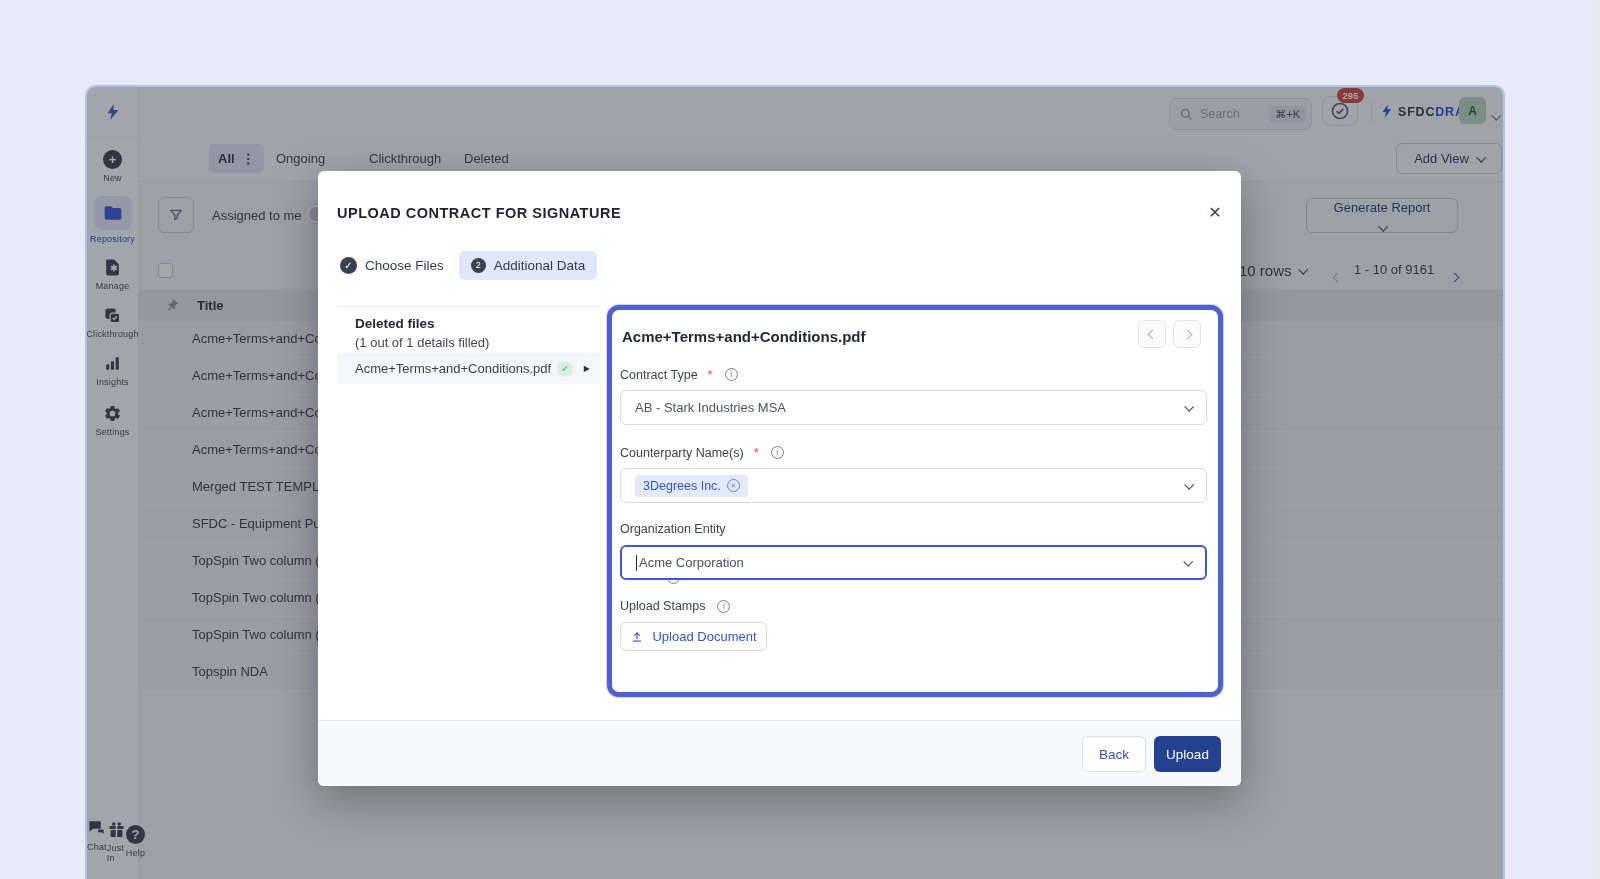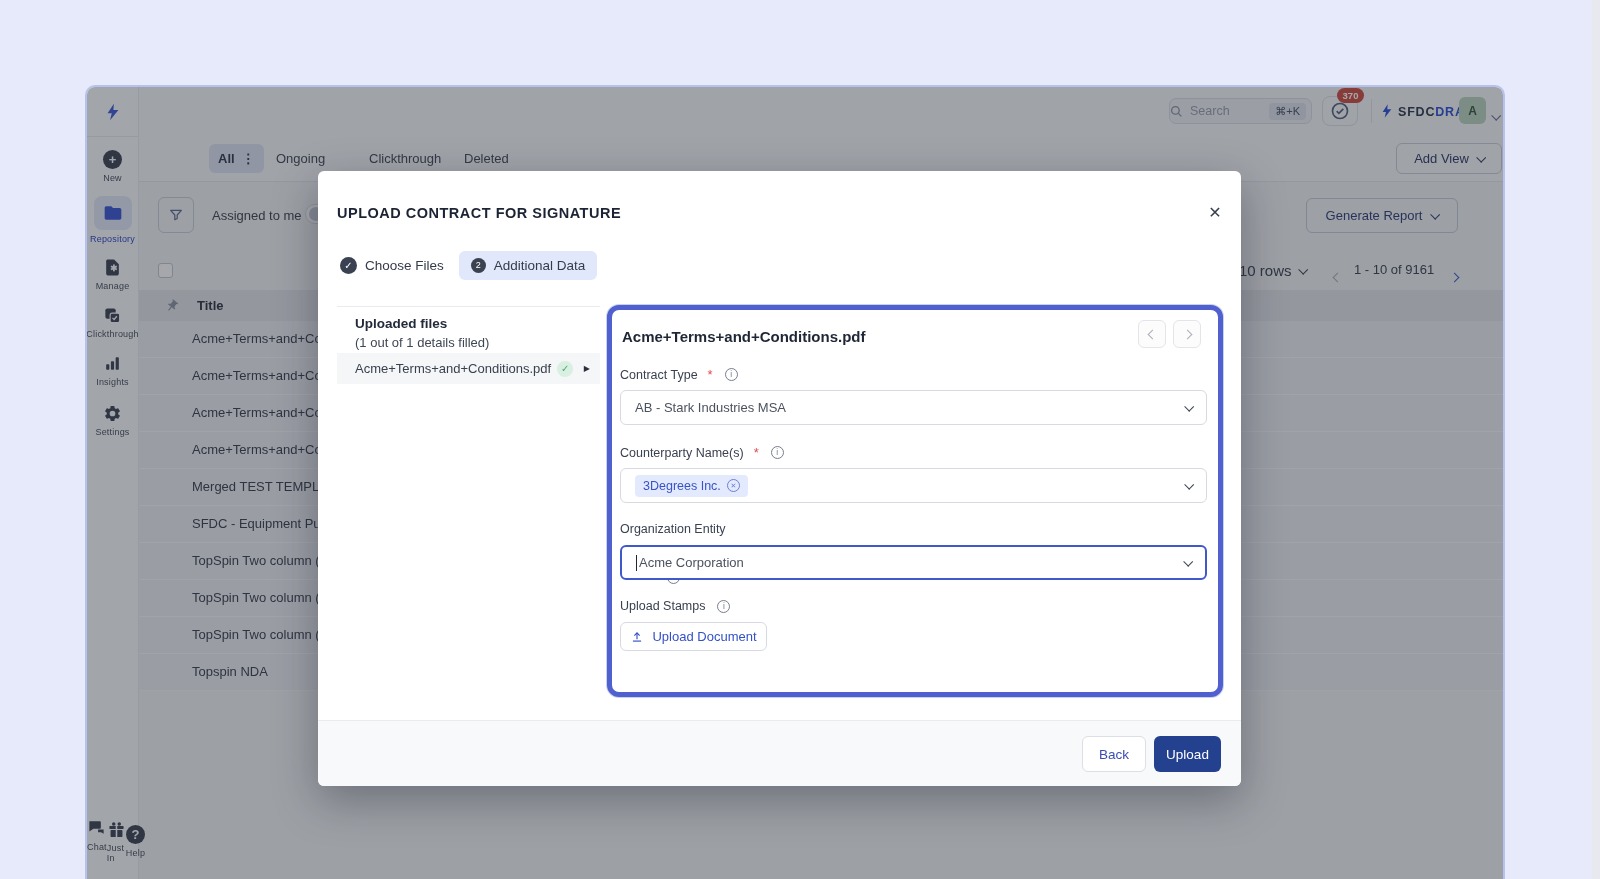--- a/index.html
+++ b/index.html
@@ -27,21 +27,21 @@
   .sb-bottom { position:absolute; bottom:16px; left:0; right:0; display:flex; align-items:center; }
   .sb-item { display:flex; flex-direction:column; align-items:center; margin-top:15px; width:100%; }
   .sb-item .ic { color:#3c4354; height:20px; display:flex; align-items:center; justify-content:center; }
   .sb-item .lbl { font-size:9px; color:#474e5b; margin-top:4px; letter-spacing:.2px; }
   .sb-item.active .pill { width:38px; height:34px; background:#e2e8f8; border-radius:8px; display:flex; align-items:center; justify-content:center; color:#3b55d4; }
   .sb-item.active .lbl { color:#2c45c6; }
   .circle-glyph { width:19px; height:19px; border-radius:50%; background:#3c4354; color:#fbfcfe; font-size:13px; line-height:19px; text-align:center; font-weight:700; }
 
   
   .topbar { position:absolute; left:52px; right:0; top:0; height:48px; background:#f7f8fa; }
-  .searchbox { position:absolute; left:1030px; top:11px; width:143px; height:26px; background:#eef0f5; border:1px solid #d9dce5; border-radius:7px; display:flex; align-items:center; padding:0 5px 0 0; }
+  .searchbox { position:absolute; left:1030px; top:11px; width:143px; height:32px; background:#eef0f5; border:1px solid #d9dce5; border-radius:7px; display:flex; align-items:center; padding:0 5px 0 10px; }
   .searchbox .ph { font-size:12.5px; color:#98a0ad; margin-left:7px; flex:1; }
   .kbd { background:#dde2ec; border-radius:4px; font-size:11px; color:#4a5264; padding:2px 6px; }
   .tasksbtn { position:absolute; left:1183px; top:9px; width:36px; height:30px; border:1px solid #dcdfe7; border-radius:8px; display:flex; align-items:center; justify-content:center; color:#57627f; }
   .badge { position:absolute; left:1198px; top:1px; min-width:27px; height:15px; border-radius:8px; background:#cd4e43; color:#fff; font-size:9.5px; line-height:15px; text-align:center; padding:0 4px; font-weight:700; }
   .tb-div { position:absolute; left:1232px; top:12px; width:1px; height:24px; background:#e0e3ea; }
   .brandbolt { position:absolute; left:1240px; top:15px; color:#2c50d8; }
   .brand { position:absolute; left:1259px; top:18px; font-size:12.5px; font-weight:700; letter-spacing:.8px; }
   .brand .b1 { color:#2d3950; } .brand .b2 { color:#2c50d8; }
   .avatar { position:absolute; left:1320px; top:10px; width:27px; height:27px; border-radius:6px; background:#b9d4c0; color:#39573f; font-size:12px; font-weight:700; display:flex; align-items:center; justify-content:center; }
   .av-chev { position:absolute; left:1353px; top:19px; color:#5e6c94; }
@@ -57,21 +57,21 @@
   .tab-all { position:absolute; left:70px; top:9px; height:29px; padding:0 9px; background:#dee3f4; border-radius:6px; display:flex; align-items:center; gap:7px; font-size:13px; font-weight:600; color:#333948; }
   .dots { font-size:13px; font-weight:700; color:#39404e; letter-spacing:0; }
   .tab { position:absolute; top:16px; font-size:13px; color:#424856; }
   .addview { position:absolute; left:1257px; top:8px; width:106px; height:31px; border:1px solid #c8cdda; border-radius:6px; display:flex; align-items:center; justify-content:center; gap:8px; font-size:13px; color:#2f3a66; background:transparent; }
 
   
   .filterbtn { position:absolute; left:71px; top:110px; width:36px; height:36px; border:1px solid #c9cdd9; border-radius:6px; display:flex; align-items:center; justify-content:center; color:#5d6b94; }
   .assigned { position:absolute; left:125px; top:121px; font-size:13px; color:#3e4450; }
   .toggle { position:absolute; left:218px; top:117px; width:36px; height:20px; border-radius:10px; background:#fff; border:1px solid #d8dbe3; }
   .toggle .knob { position:absolute; left:3px; top:2px; width:14px; height:14px; border-radius:50%; background:#c9ced9; }
-  .genreport { position:absolute; left:1219px; top:111px; width:152px; height:35px; border:1px solid #c5cad7; border-radius:6px; display:flex; align-items:center; justify-content:center; gap:9px; font-size:13px; color:#2f3e77; background:transparent; }
+  .genreport { position:absolute; left:1219px; top:111px; width:152px; height:35px; border:1px solid #c5cad7; border-radius:6px; display:flex; align-items:center; justify-content:center; gap:9px; font-size:13px; color:#2f3e77; background:transparent;flex-direction:column; }
 
   
   .checkbox { position:absolute; left:71px; top:176px; width:15px; height:15px; background:#fff; border:1px solid #c2c7d2; border-radius:3px; }
   .rowsel { position:absolute; left:1152px; top:175px; font-size:15px; color:#3c4350; display:flex; align-items:center; gap:7px; }
   .pg-prev { position:absolute; left:1247px; top:180px; color:#a8aeb9; }
   .pg-range { position:absolute; left:1267px; top:175px; font-size:13px; color:#3c4350; }
   .pg-next { position:absolute; left:1364px; top:180px; color:#3c5ac9; }
 
   
   .table { position:absolute; left:52px; right:0; top:203px; }
@@ -141,21 +141,21 @@
       <span class="kbd">⌘+K</span>
     </div>
     <div class="tasksbtn">
       <span>
         <svg width="20" height="20" viewBox="0 0 24 24" fill="none" stroke="currentColor" stroke-width="2">
             <circle cx="12" cy="12" r="9"></circle>
             <path d="M8 12.2l2.6 2.6L16 9.5"></path>
           </svg>
       </span>
     </div>
-    <div class="badge">370</div>
+    <div class="badge">295</div>
     <div class="tb-div"></div>
     <span class="brandbolt">
       <svg width="16" height="18" viewBox="0 0 24 24" fill="currentColor">
           <path d="M13 2L5.5 13.5h5L8.5 22 18.5 9.5h-6L13 2z"></path>
         </svg>
     </span>
     <div class="brand">
       <span class="b1">SFDC</span><span class="b2">DRAFT</span>
     </div>
     <div class="avatar">A</div>
@@ -326,21 +326,21 @@
       <span class="sicon">✓</span>
       <span>Choose Files</span>
     </div>
     <div class="step activepill">
       <span class="sicon">2</span>
       <span>Additional Data</span>
     </div>
   </div>
 
   <div class="left-col">
-    <div class="lc-head">Uploaded files</div>
+    <div class="lc-head">Deleted files</div>
     <div class="lc-sub">(1 out of 1 details filled)</div>
   </div>
   <div class="file-row">
     <span class="fname">Acme+Terms+and+Conditions.pdf</span>
     <span class="gcheck">✓</span>
     <span class="fcaret">▶</span>
   </div>
 
   <div class="panel">
     <div class="p-title">Acme+Terms+and+Conditions.pdf</div>

